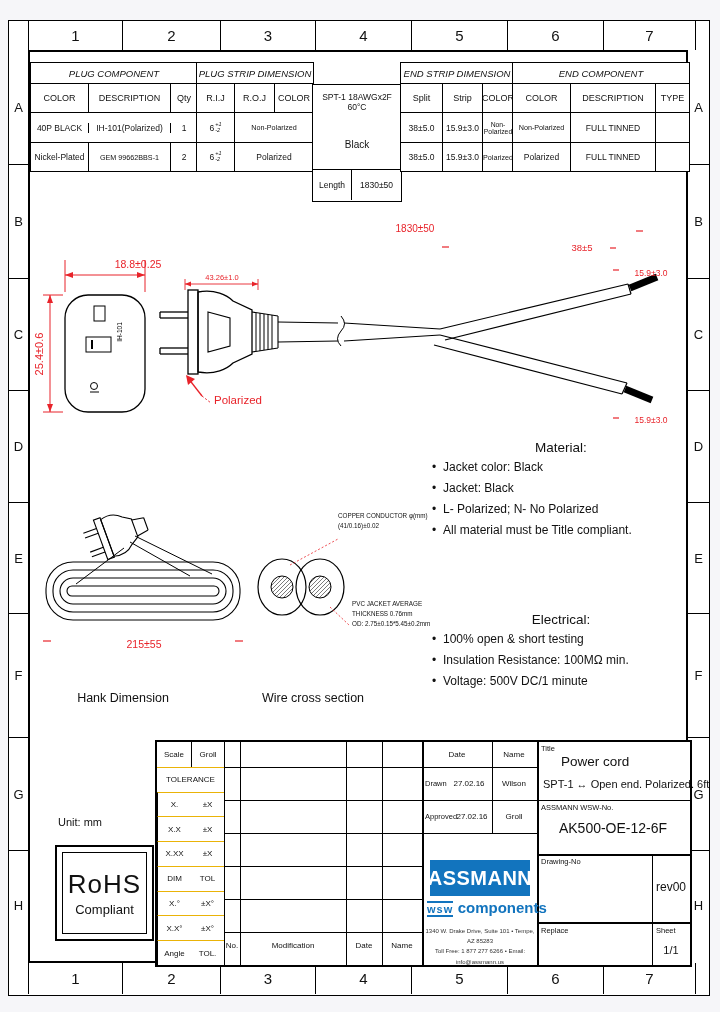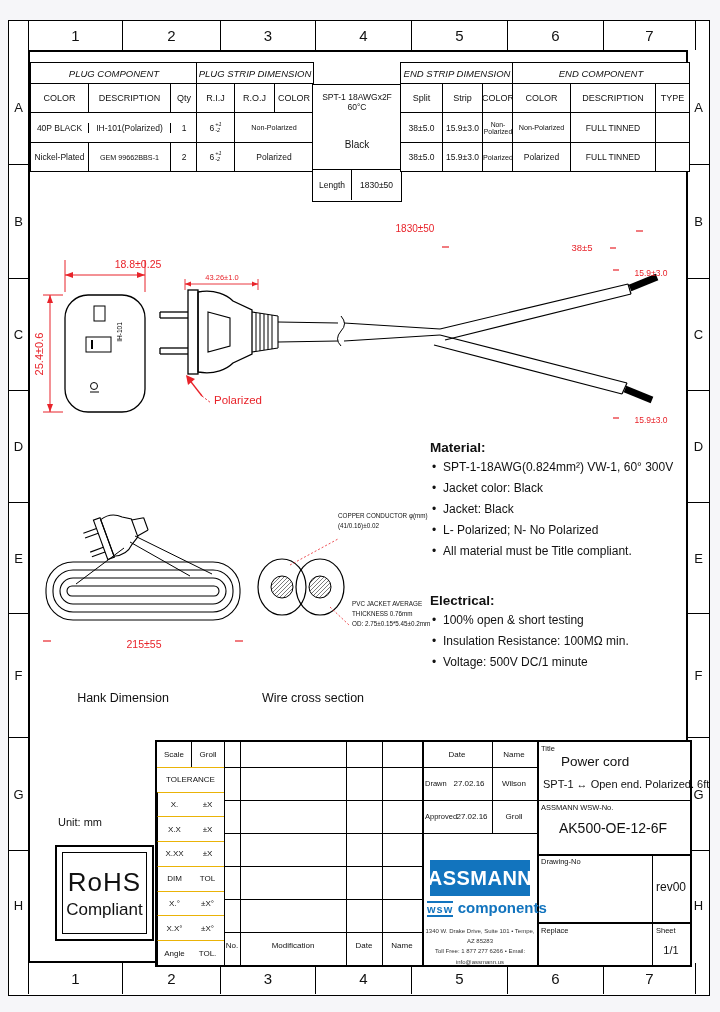--- a/index.html
+++ b/index.html
@@ -24,21 +24,21 @@
   .trow:first-child{border-top:none;}
   .tc{border-left:1px solid #000;display:flex;align-items:center;justify-content:center;text-align:center;padding:0 1px;overflow:hidden;}
   .tc:first-child{border-left:none;}
   .ttl{font-size:9.5px;font-style:italic;}
   .thead{font-size:9px;}
   .tolstack{display:inline-flex;flex-direction:column;font-size:5.5px;line-height:1.05;margin-left:1px;text-align:left;}
   
   .specbox{position:absolute;left:312px;top:84px;width:88px;height:116px;border:1.5px solid #000;background:#fff;font-size:8.5px;}
   
   .notes{line-height:1;}
-  .ntitle{font-size:13.5px;font-weight:bold;margin-bottom:6px;}
+  .ntitle{font-size:13.5px;font-weight:normal;margin-bottom:6px;text-align:center;}
   .notes ul{list-style:none;margin:0;padding:0;}
   .notes li{position:relative;padding-left:13px;font-size:12px;margin:0 0 9px 0;}
   .notes li::before{content:"•";position:absolute;left:2px;top:0;}
   .cap{font-size:12.5px;text-align:center;}
   .tinylbl{font-size:6.3px;line-height:1.55;color:#111;}
   
   .tb{position:absolute;left:155px;top:740px;width:533px;height:223px;border:2px solid #000;background:#fff;}
   .vline{position:absolute;width:1px;background:#000;}
   .hline{position:absolute;height:1px;background:#000;}
   .lab{position:absolute;font-size:7.5px;}
@@ -50,21 +50,21 @@
   .toltab .span2{grid-column:1 / span 2;border-left:none;}
   .logo-box{position:absolute;left:273px;top:118px;width:100px;height:36px;background:var(--blue);display:flex;align-items:center;justify-content:center;}
   .logo-box span{color:#fff;font-weight:bold;font-size:20px;letter-spacing:.5px;}
   .logo-sub{position:absolute;left:270px;top:157px;width:108px;text-align:center;white-space:nowrap;}
   .logo-sub .wsw{color:var(--blue);font-weight:bold;font-size:11px;letter-spacing:1px;border-top:2px solid var(--blue);border-bottom:2px solid var(--blue);}
   .logo-sub .comp{color:var(--blue);font-weight:bold;font-size:15px;}
   .addr{position:absolute;left:266px;top:184px;width:114px;text-align:center;font-size:6px;line-height:1.7;color:#333;}
   .rohs{position:absolute;left:55px;top:845px;width:95px;height:92px;border:2.5px solid #000;background:#fff;}
   .rohs .inner{position:absolute;left:5px;top:5px;right:5px;bottom:5px;border:1.5px solid #000;display:flex;flex-direction:column;align-items:center;justify-content:center;}
   .rohs .big{font-size:26px;letter-spacing:1px;}
-  .rohs .small{font-size:17px;margin-top:2px;}
+  .rohs .small{font-size:13px;margin-top:2px;}
   svg text{font-family:"Liberation Sans",sans-serif;}
   .red{fill:var(--red);}
 </style>
 </head>
 <body>
 
 <div class="page">
   <div class="outer"></div>
 
   <div class="gstrip h" style="top:20px;">
@@ -362,29 +362,28 @@
     <div>THICKNESS 0.76mm</div>
     <div>OD: 2.75±0.15*5.45±0.2mm</div>
   </div>
 
   <div class="abs cap" style="left:58px;top:691px;width:130px;">Hank Dimension</div>
   <div class="abs cap" style="left:248px;top:691px;width:130px;">Wire cross section</div>
 
   <div class="abs notes" style="left:430px;top:441px;width:262px;">
     <div class="ntitle">Material:</div>
     <ul>
-      <li>SPT-1-18AWG(0.824mm²) VW-1, 60° 300V</li>
       <li>Jacket color: Black</li>
       <li>Jacket: Black</li>
       <li>L- Polarized; N- No Polarized</li>
       <li>All material must be Title compliant.</li>
     </ul>
   </div>
 
-  <div class="abs notes" style="left:430px;top:594px;width:262px;">
+  <div class="abs notes" style="left:430px;top:613px;width:262px;">
     <div class="ntitle">Electrical:</div>
     <ul>
       <li>100% open &amp; short testing</li>
       <li>Insulation Resistance: 100MΩ min.</li>
       <li>Voltage: 500V DC/1 minute</li>
     </ul>
   </div>
 
   <div class="abs" style="left:58px;top:816px;font-size:11px;">Unit: mm</div>
   <div class="rohs">

